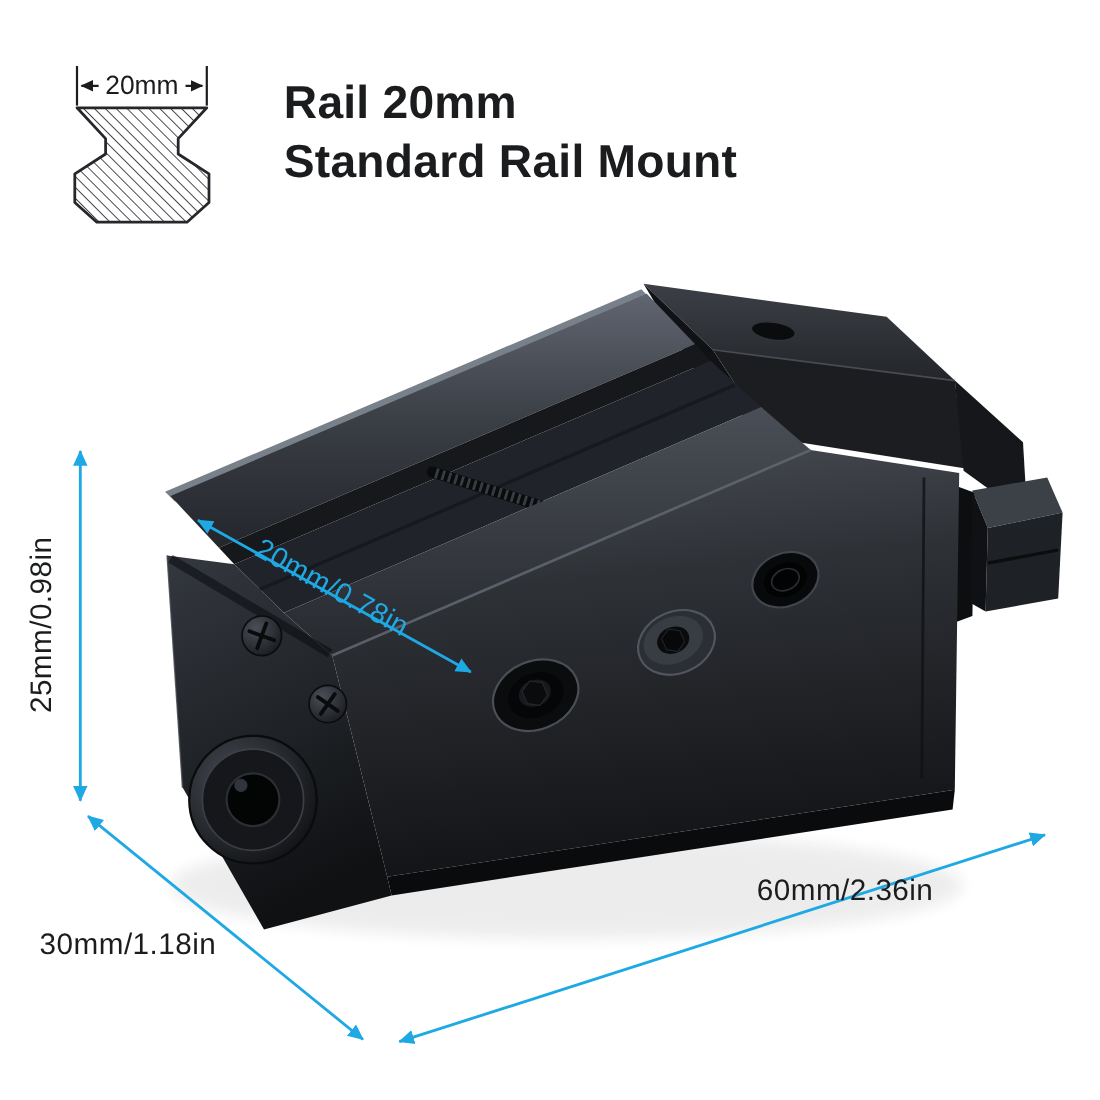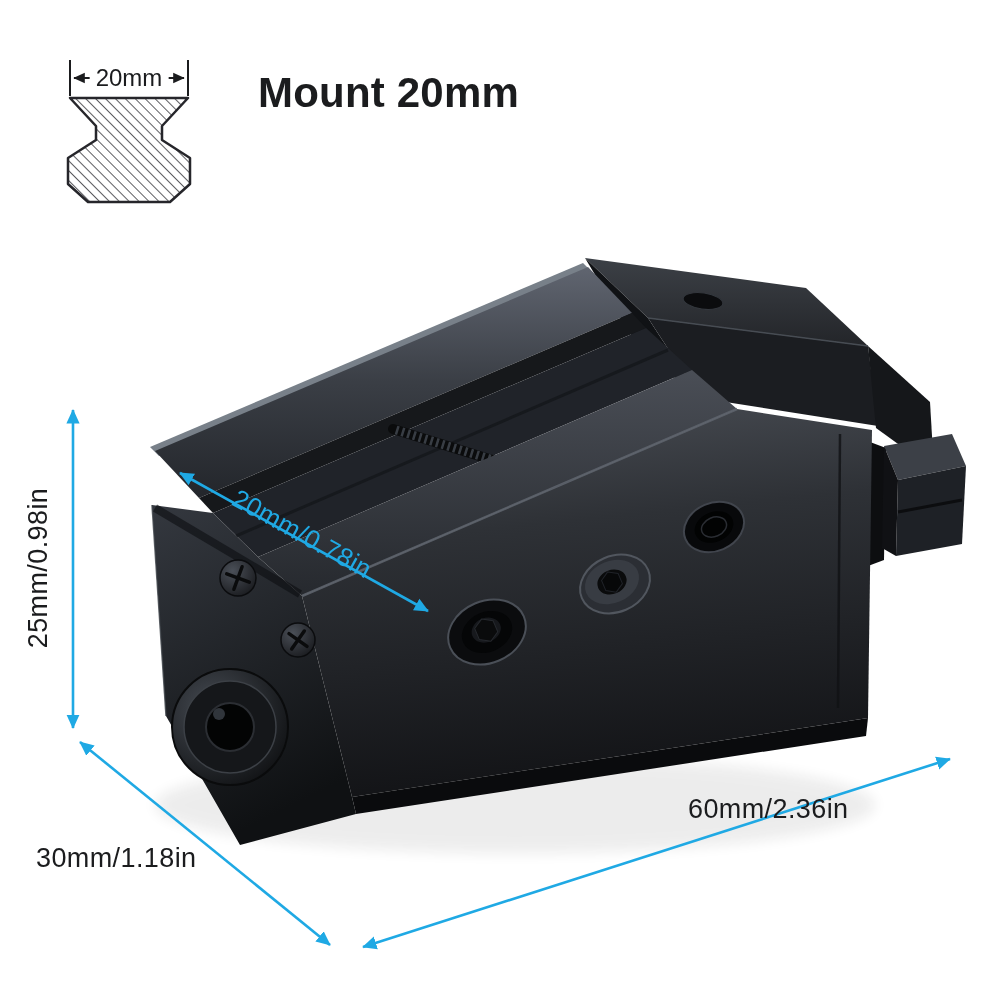--- a/index.html
+++ b/index.html
@@ -197,21 +197,22 @@
       <line class="dim-line" x1="73" y1="410" x2="73" y2="728" marker-start="url(#arrowAccent)" marker-end="url(#arrowAccent)"></line>
       <line class="dim-line" x1="80" y1="742" x2="330" y2="945" marker-start="url(#arrowAccent)" marker-end="url(#arrowAccent)"></line>
       <line class="dim-line" x1="363" y1="947" x2="950" y2="759" marker-start="url(#arrowAccent)" marker-end="url(#arrowAccent)"></line>
       <line class="dim-line" x1="180" y1="473" x2="428" y2="611" marker-start="url(#arrowAccent)" marker-end="url(#arrowAccent)"></line>
     </g>
   </svg>
 
   <span class="icon-dim-label">20mm</span>
 
   <div class="title">
-    <div>Mount 20mm</div>
+    <div>Rail 20mm</div>
+    <div>Standard Rail Mount</div>
   </div>
 
   <span class="dim-label label-height">25mm/0.98in</span>
 
   <span class="dim-label" style="left:36px;top:843px;text-align:center;">30mm/1.18in</span>
 
   <span class="dim-label" style="left:688px;top:794px;">60mm/2.36in</span>
 
   <span class="dim-label accent label-railwidth">20mm/0.78in</span>
 </div>

